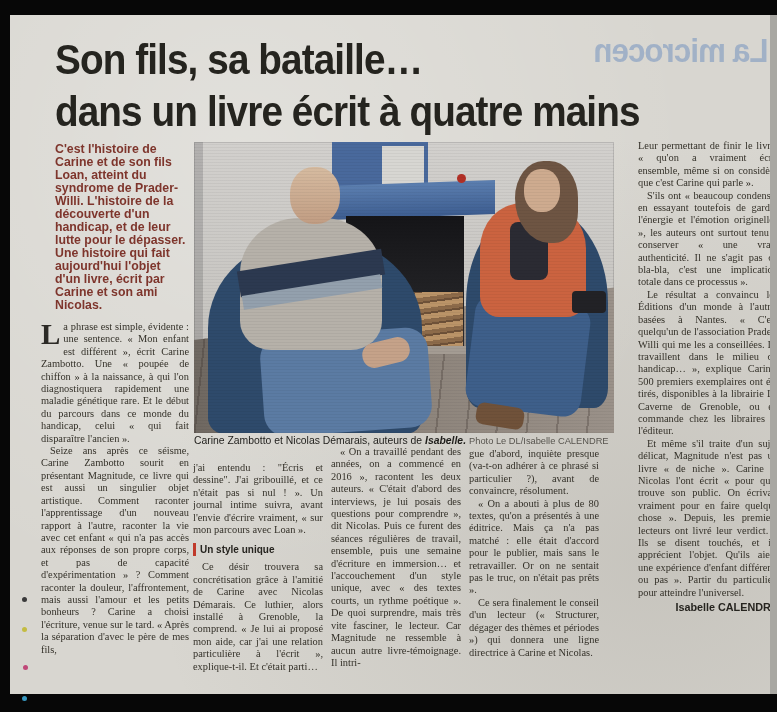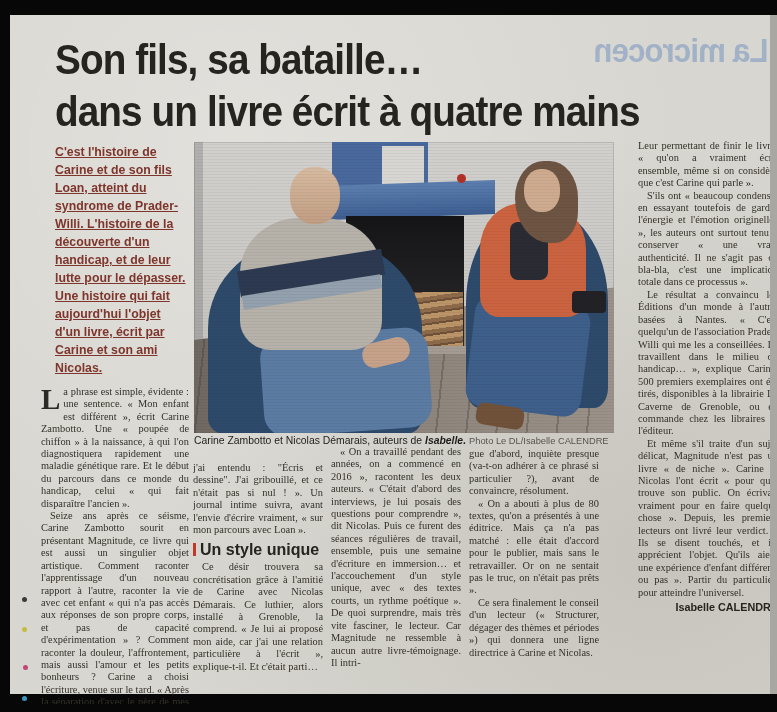--- a/index.html
+++ b/index.html
@@ -30,28 +30,28 @@
        text-align:justify;}
   .col p{margin:0;}
   .col p.ind{text-indent:9px;}
   .col1{left:31px;top:128px;width:148px;height:561px;}
   .col2{left:183px;top:447px;width:130px;height:245px;}
   .col3{left:321px;top:431px;width:130px;height:245px;}
   .col4{left:459px;top:433px;width:130px;height:245px;}
   .col5{left:628px;top:125px;width:140px;height:567px;}
 
   .lead{font-family:"Liberation Sans",sans-serif;font-weight:bold;color:#7e352c;
-        font-size:12.3px;line-height:18px;margin:0 0 9px 14px !important;text-align:left;text-decoration:underline;}
+        font-size:12.3px;line-height:13px;margin:0 0 9px 14px !important;text-align:left;}
 
   .dropcap{float:left;font-weight:bold;font-size:29px;line-height:24px;
            padding:1px 3px 0 0;color:#2c2a26;}
 
   .subhead{display:flex;align-items:center;gap:4px;margin:7px 0 5px 0;
            font-family:"Liberation Sans",sans-serif;font-weight:bold;
-           font-size:16px;color:#26241f;text-align:left;}
+           font-size:10px;color:#26241f;text-align:left;}
   .subhead .bar{display:inline-block;width:3px;height:13px;background:#c03a2b;}
 
   .byline{font-family:"Liberation Sans",sans-serif;font-weight:bold;font-size:10.8px;
           text-align:right !important;color:#26241f;margin-top:2px !important;}
 
   
   .photo{position:absolute;left:184px;top:127px;width:420px;height:291px;overflow:hidden;
          background:linear-gradient(180deg,#d2d0cd 0%,#c7c5c1 60%,#c2c0bc 100%);
          box-shadow:inset 0 0 0 1px rgba(0,0,0,0.12);}
   .photo *{position:absolute;}

